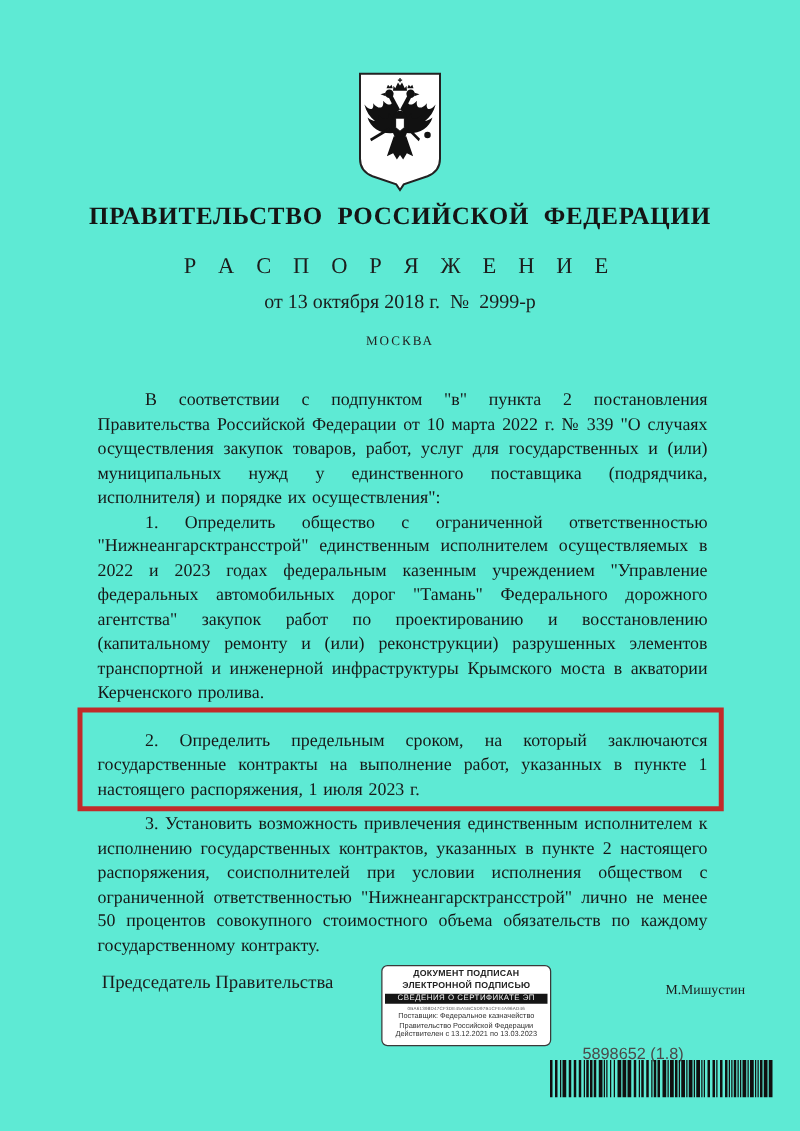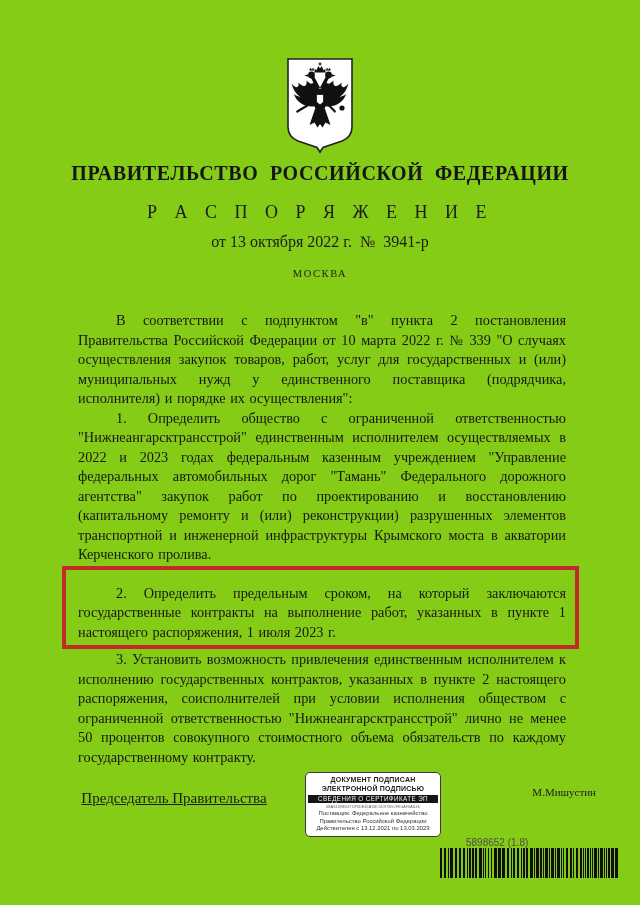--- a/index.html
+++ b/index.html
@@ -1,20 +1,20 @@
 <!DOCTYPE html>
 <html><head>
 <meta charset="utf-8">
 <style>
   html,body{margin:0;padding:0;}
   body{
     width:640px;height:905px;background:#ffffff;position:relative;overflow:hidden;
     font-family:"Liberation Serif","DejaVu Serif",serif;color:#1a1a1a;
   }
-  .page{position:absolute;inset:0;background:#84cc16;}
+  .page{position:absolute;inset:0;background:#5eead4;}
 
   
   .emblem-wrap{position:absolute;top:56px;left:50%;transform:translateX(-50%);}
   .org-title{
     position:absolute;top:162px;left:0;width:100%;text-align:center;
     font-weight:bold;font-size:20px;letter-spacing:0.6px;word-spacing:6px;color:#151515;
   }
   .doc-type{
     position:absolute;top:202px;left:0;width:100%;text-align:center;
     font-size:18px;letter-spacing:6.5px;color:#1c1c1c;
@@ -39,22 +39,22 @@
   }
   .highlight-box{
     border:4px solid #c22b2a;
     margin:1px -13px 1px -16px;
     padding:14px 9px 3px 12px;
   }
 
   
   .sig-row{position:absolute;top:772px;left:78px;width:490px;}
   .chairman{
-    position:absolute;left:0;top:16px;width:192px;text-align:center;
-    font-size:15px;line-height:21px;color:#1c1c1c;text-decoration:underline;
+    position:absolute;left:0;top:4px;width:192px;text-align:center;
+    font-size:15px;line-height:21px;color:#1c1c1c;
   }
   .stamp{
     position:absolute;left:227px;top:0;width:130px;
     border:1.5px solid #3a3a3a;border-radius:5px;background:#fff;
     font-family:"Liberation Sans","DejaVu Sans",sans-serif;
     text-align:center;padding:3px 2px 3px 2px;color:#222;
   }
   .stamp .t1,.stamp .t2{font-size:7px;font-weight:bold;line-height:8.5px;letter-spacing:0.2px;}
   .stamp .cert-bar{
     background:#151515;color:#f2f2f2;font-size:6.3px;line-height:8px;
@@ -67,21 +67,21 @@
   .stamp .sline{font-size:5.9px;line-height:7.5px;color:#333;}
   .signer{
     position:absolute;left:396px;top:14px;width:94px;
     font-size:11px;color:#1c1c1c;text-align:right;white-space:nowrap;margin-left:28px;
   }
 
   
   .barcode-block{position:absolute;top:838px;left:440px;width:180px;}
   .barcode-label{
     font-family:"Liberation Sans","DejaVu Sans",sans-serif;
-    font-size:10px;color:#4a4a4a;text-align:left;padding-left:26px;line-height:9px;
+    font-size:13px;color:#4a4a4a;text-align:left;padding-left:26px;line-height:9px;
   }
   .barcode-svg{display:block;margin-top:1px;}
   .barcode-svg rect{fill:#101010;}
 </style>
 </head>
 <body>
 
 <div class="page">
 
   <div class="emblem-wrap">
@@ -118,21 +118,21 @@
         <circle cx="58" cy="52" r="2.6"></circle>
         <path d="M52,55 L45,48 L44,50 L51,57 Z"></path>
       </g>
 
       <path d="M32.5,38.5 h7 v7.5 l-3.5,3 l-3.5,-3 z" fill="#fff" stroke="#111" stroke-width="0.8"></path>
     </svg>
   </div>
 
   <div class="org-title">ПРАВИТЕЛЬСТВО РОССИЙСКОЙ ФЕДЕРАЦИИ</div>
   <div class="doc-type">Р А С П О Р Я Ж Е Н И Е</div>
-  <div class="date-line">от 13 октября 2022 г.  №  3941-р</div>
+  <div class="date-line">от 13 октября 2018 г.  №  2999-р</div>
   <div class="city">МОСКВА</div>
 
   <div class="doc-body">
     <p class="para">В соответствии с подпунктом "в" пункта 2 постановления Правительства Российской Федерации от 10 марта 2022 г. № 339 "О случаях осуществления закупок товаров, работ, услуг для государственных и (или) муниципальных нужд у единственного поставщика (подрядчика, исполнителя) и порядке их осуществления":</p>
     <p class="para">1. Определить общество с ограниченной ответственностью "Нижнеангарсктрансстрой" единственным исполнителем осуществляемых в 2022 и 2023 годах федеральным казенным учреждением "Управление федеральных автомобильных дорог "Тамань" Федерального дорожного агентства" закупок работ по проектированию и восстановлению (капитальному ремонту и (или) реконструкции) разрушенных элементов транспортной и инженерной инфраструктуры Крымского моста в акватории Керченского пролива.</p>
     <div class="highlight-box" style="border-color: rgb(194, 43, 42);">
       <p class="para">2. Определить предельным сроком, на который заключаются государственные контракты на выполнение работ, указанных в пункте 1 настоящего распоряжения, 1 июля 2023 г.</p>
     </div>
     <p class="para">3. Установить возможность привлечения единственным исполнителем к исполнению государственных контрактов, указанных в пункте 2 настоящего распоряжения, соисполнителей при условии исполнения обществом с ограниченной ответственностью "Нижнеангарсктрансстрой" лично не менее 50 процентов совокупного стоимостного объема обязательств по каждому государственному контракту.</p>
   </div>

